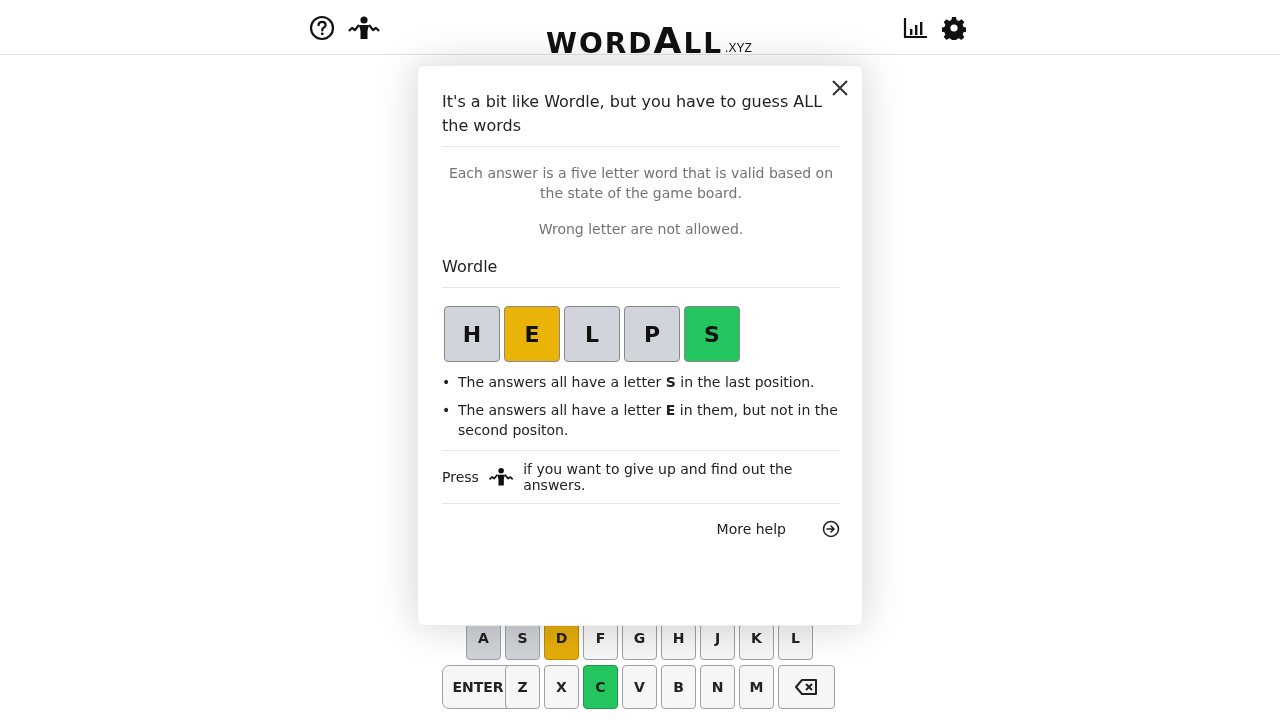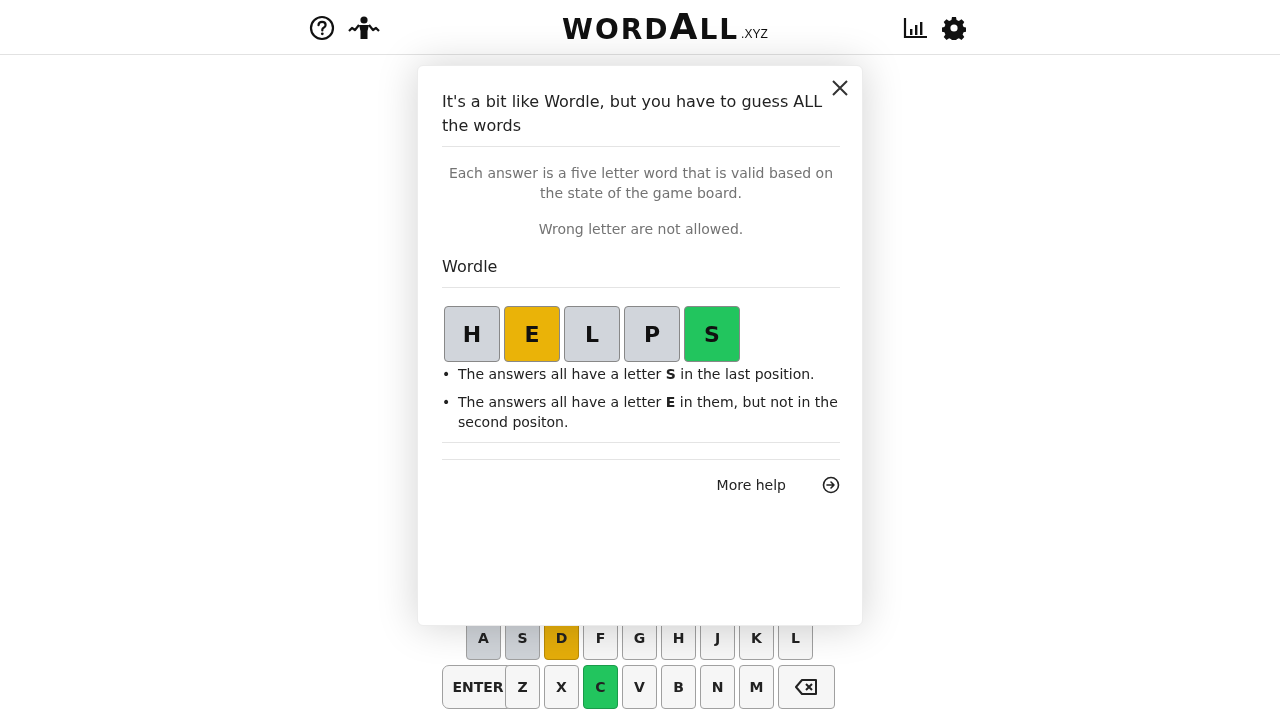--- a/index.html
+++ b/index.html
@@ -1,21 +1,21 @@
 <!DOCTYPE html>
 <html><head>
   <meta charset="utf-8">
   <style>
     * { box-sizing: border-box; margin: 0; padding: 0; }
     html, body { width: 1280px; height: 720px; overflow: hidden; background: #ffffff; font-family: "DejaVu Sans", sans-serif; color: #111; }
 
     
     .header { position: absolute; top: 0; left: 0; width: 1280px; height: 55px; border-bottom: 1px solid #e2e2e2; background: #fff; }
     .hdr-icon { position: absolute; top: 14px; width: 28px; height: 28px; display: flex; align-items: center; justify-content: center; cursor: pointer; }
-    .logo { position: absolute; left: 546px; top: 8px; height: 40px; display: flex; align-items: flex-end; margin-left: 16px; }
+    .logo { position: absolute; left: 546px; top: 22px; height: 40px; display: flex; align-items: flex-end; }
     .logo-main { font-family: "DejaVu Sans", sans-serif; font-weight: bold; font-size: 28px; letter-spacing: 2px; color: #111; line-height: 36px; }
     .logo-main .big { font-size: 36px; }
     .logo-tld { font-family: "Liberation Sans", sans-serif; font-size: 12px; color: #111; margin-left: 2px; margin-bottom: 7px; }
 
     
     .keyboard { position: absolute; left: 0; top: 0; width: 1280px; height: 720px; }
     .key { position: absolute; height: 44px; border: 1px solid #a0a0a0; border-radius: 4px; background: #f6f6f6; display: flex; align-items: center; justify-content: center; font-family: "DejaVu Sans", sans-serif; font-weight: bold; font-size: 14px; color: #222; cursor: pointer; }
     .key.absent { background: #cfd3d8; }
     .key.present { background: #e4ad0a; border-color: #b88a08; }
     .key.correct { background: #22c55e; border-color: #1a9a4a; }
@@ -154,26 +154,36 @@
     <div class="hr" style="margin-top:8px;"></div>
 
     <div class="tiles" style="margin-top:18px;">
       <div class="tile">H</div>
       <div class="tile present">E</div>
       <div class="tile">L</div>
       <div class="tile">P</div>
       <div class="tile correct">S</div>
     </div>
 
-    <ul class="rules" style="margin-top:2px;">
+    <ul class="rules" style="margin-top:10px;">
       <li><span>The answers all have a letter </span><b>S</b><span> in the last position.</span></li>
       <li><span>The answers all have a letter </span><b>E</b><span> in them, but not in the second positon.</span></li>
     </ul>
 
     <div class="hr" style="margin-top:10px;"></div>
+    <div class="press-row" style="margin-top:16px; height:20px;">
+      <span>Press</span>
+      <svg style="margin:0 8px;" width="30" height="20" viewBox="0 0 36 26">
+          <circle cx="18" cy="5" r="3.6" fill="#111"></circle>
+          <path d="M13 10h10l-1.5 6v8h-7v-8z" fill="#111"></path>
+          <path d="M13 10l-4 5-3-2-3 3" fill="none" stroke="#111" stroke-width="2.2" stroke-linejoin="round"></path>
+          <path d="M23 10l4 5 3-2 3 3" fill="none" stroke="#111" stroke-width="2.2" stroke-linejoin="round"></path>
+        </svg>
+      <span>if you want to give up and find out the answers.</span>
+    </div>
     <div class="hr" style="margin-top:16px;"></div>
     <div style="position:relative; height:40px;">
       <div class="more-help" style="top:16px;gap:36px;">
         <span>More help</span>
         <svg width="18" height="18" viewBox="0 0 18 18">
             <circle cx="9" cy="9" r="7.5" fill="none" stroke="#222" stroke-width="1.6"></circle>
             <path d="M5 9h7M9 6l3 3-3 3" fill="none" stroke="#222" stroke-width="1.6" stroke-linecap="round" stroke-linejoin="round"></path>
           </svg>
       </div>
     </div>

